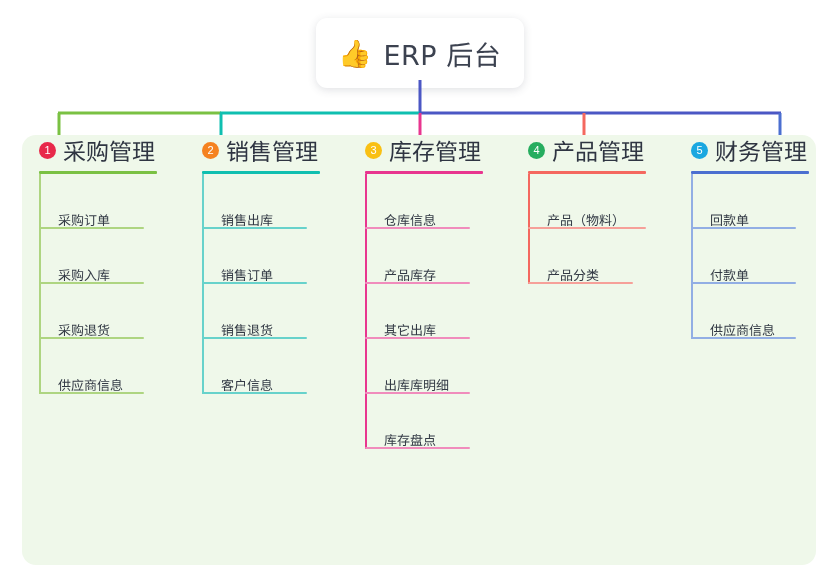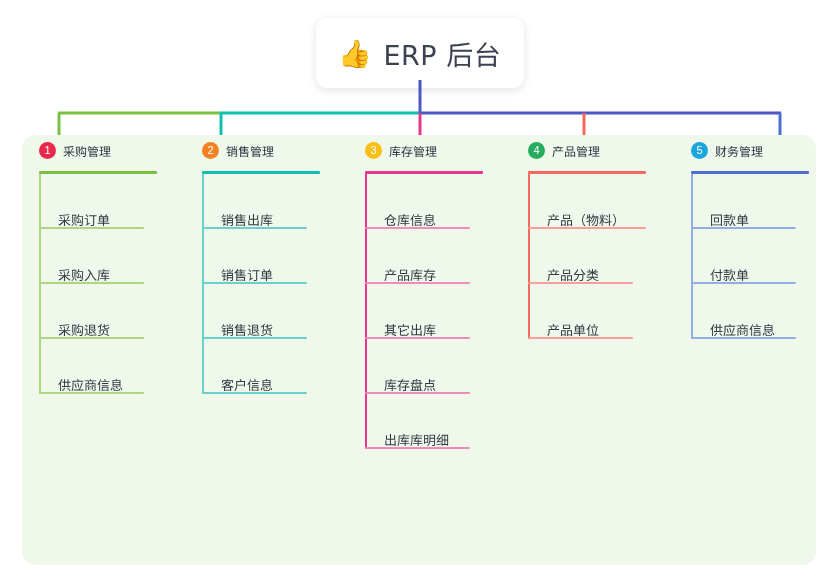--- a/index.html
+++ b/index.html
@@ -97,21 +97,21 @@
     height: 17px;
     border-radius: 50%;
     color: #ffffff;
     font-size: 11px;
     line-height: 17px;
     text-align: center;
     flex: 0 0 17px;
     font-family: "Liberation Sans", sans-serif;
   }
   .cat-label {
-    font-size: 12px;
+    font-size: 23px;
     color: #2f3542;
     white-space: nowrap;
   }
 
   .cat-rule {
     height: 3px;
     width: 118px;
     margin-left: 17px;
     margin-top: 6px;
     border-radius: 1px;
@@ -248,25 +248,25 @@
         </div>
         <div class="item">
           <span class="item-label">产品库存</span>
           <span class="item-rule" style="background:#f08cbc"></span>
         </div>
         <div class="item">
           <span class="item-label">其它出库</span>
           <span class="item-rule" style="background:#f08cbc"></span>
         </div>
         <div class="item">
+          <span class="item-label">出库库明细</span>
+          <span class="item-rule" style="background:#f08cbc"></span>
+        </div>
+        <div class="item">
           <span class="item-label">库存盘点</span>
-          <span class="item-rule" style="background:#f08cbc"></span>
-        </div>
-        <div class="item">
-          <span class="item-label">出库库明细</span>
           <span class="item-rule" style="background:#f08cbc"></span>
         </div>
       </div>
     </div>
 
     <div class="column">
       <div class="cat-head">
         <span class="badge" style="background: rgb(38, 173, 95);">4</span>
         <span class="cat-label">产品管理</span>
       </div>
@@ -274,24 +274,20 @@
       <div class="items">
         <div class="spine" style="background:#f4685f"></div>
         <div class="item">
           <span class="item-label">产品（物料）</span>
           <span class="item-rule" style="background:#f6a099;width:118px"></span>
         </div>
         <div class="item">
           <span class="item-label">产品分类</span>
           <span class="item-rule" style="background:#f6a099"></span>
         </div>
-        <div class="item">
-          <span class="item-label">产品单位</span>
-          <span class="item-rule" style="background:#f6a099"></span>
-        </div>
       </div>
     </div>
 
     <div class="column">
       <div class="cat-head">
         <span class="badge" style="background: rgb(26, 167, 224);">5</span>
         <span class="cat-label">财务管理</span>
       </div>
       <div class="cat-rule" style="background:#4b6fd0"></div>
       <div class="items">

